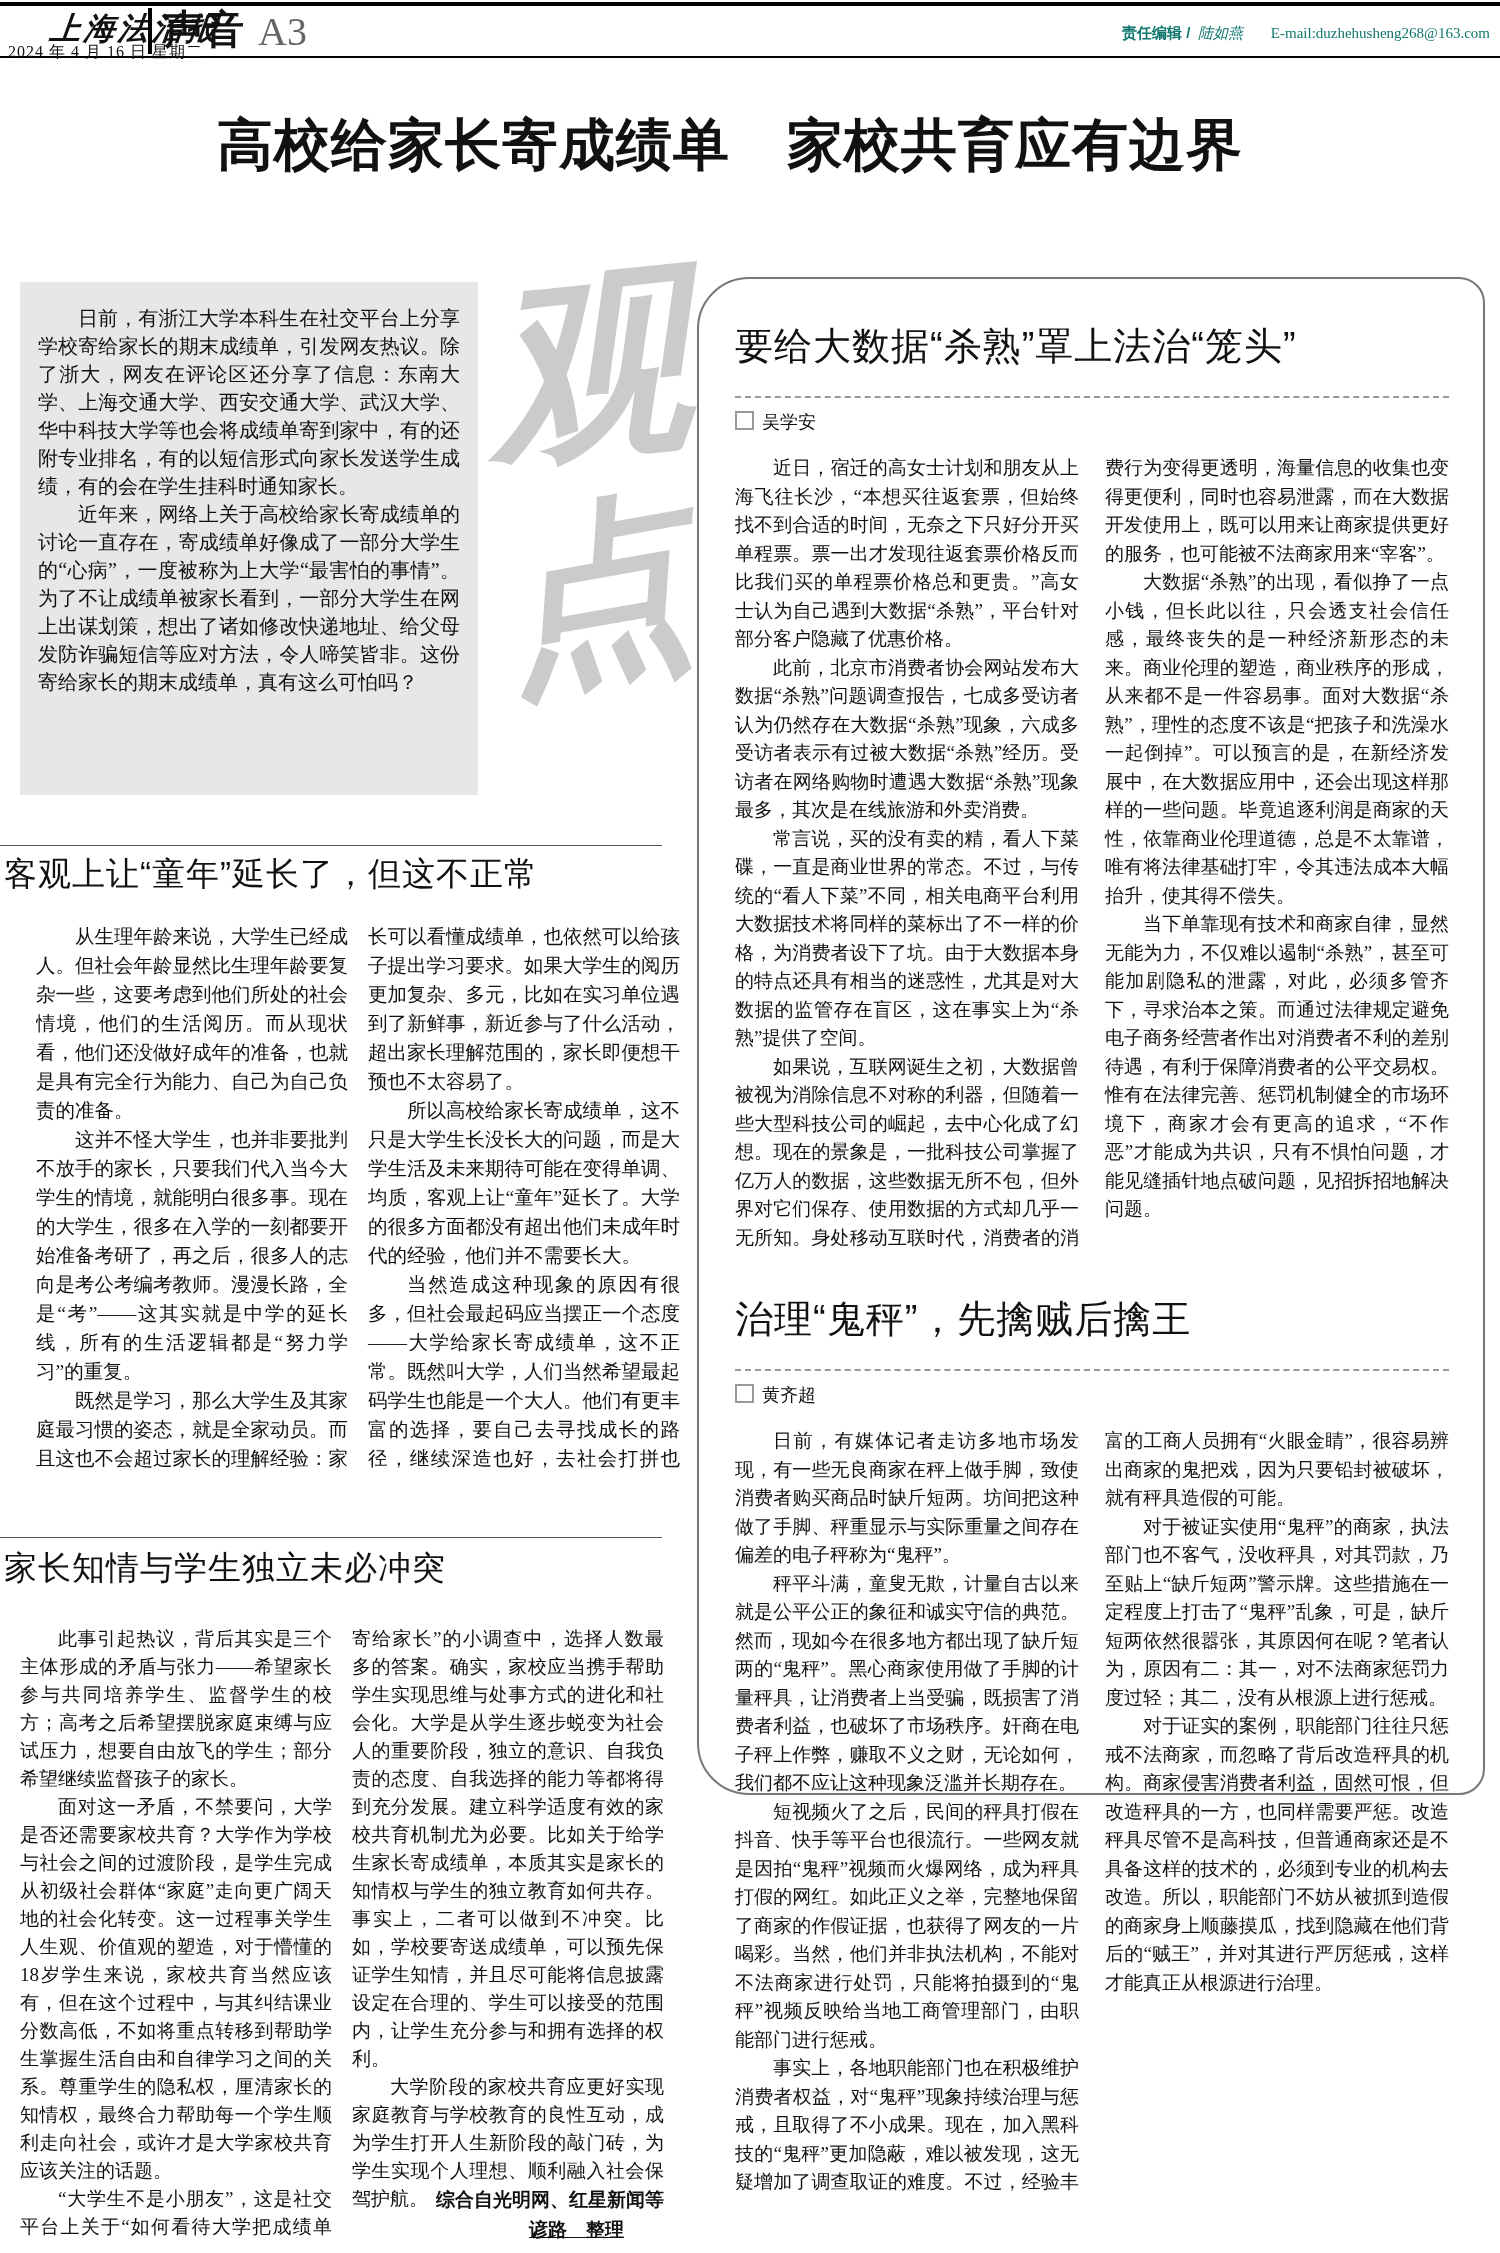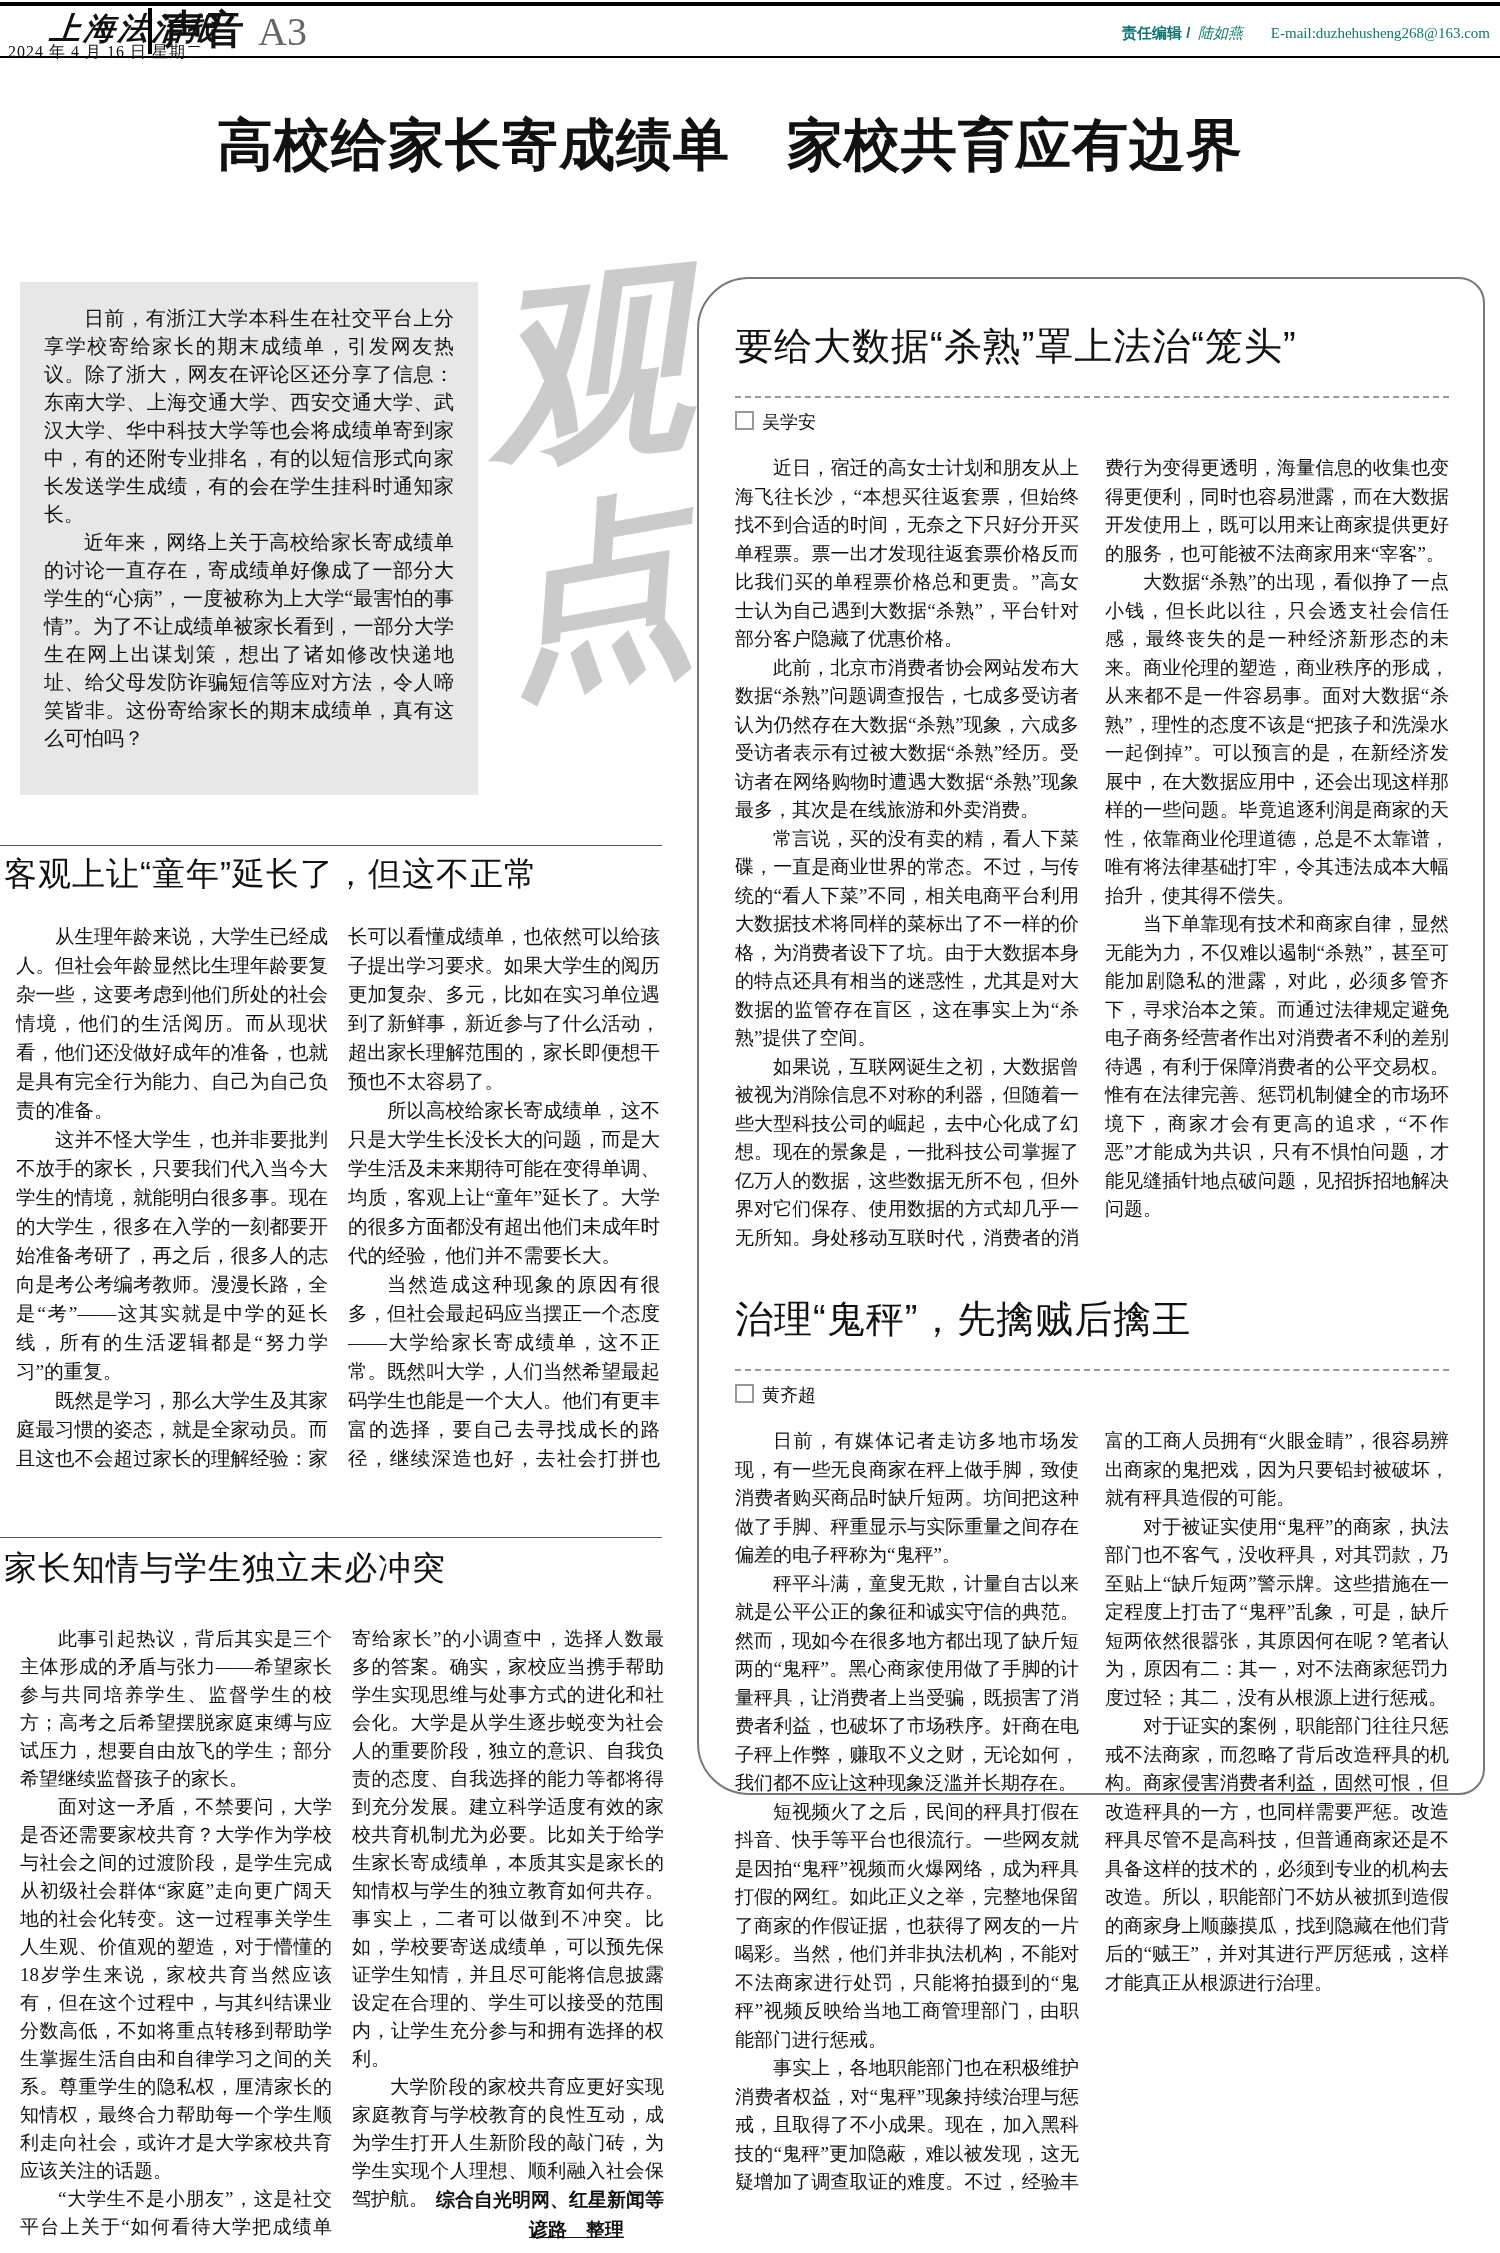--- a/index.html
+++ b/index.html
@@ -21,29 +21,29 @@
   
   .headline{position:absolute;left:0;top:92px;width:1428px;text-align:center;margin:16px;
         font-size:56px;font-weight:900;letter-spacing:1px;font-family:"Liberation Serif",serif;}
   
   .wm{position:absolute;color:#cbcbcb;font-style:italic;font-weight:bold;z-index:0;
       font-family:"Liberation Serif",serif;line-height:1;}
   .wm1{left:488px;top:268px;font-size:200px;transform:rotate(-6deg);}
   .wm2{left:500px;top:500px;font-size:190px;transform:rotate(-10deg);}
   
   .intro-box{position:absolute;left:20px;top:282px;width:458px;height:513px;background:#e7e7e7;
-        z-index:1;box-sizing:border-box;padding:22px 24px;font-size:20px;line-height:28px;}
+        z-index:1;box-sizing:border-box;padding:22px 18px;font-size:20px;line-height:28px;}
   .intro-box p{margin:0;text-indent:2em;text-align:justify;}
   .sec-rule{position:absolute;left:0;width:662px;height:1px;background:#555;}
   .sec-title{position:absolute;left:4px;margin:0;font-size:33px;font-weight:400;
         font-family:"Liberation Sans",sans-serif;letter-spacing:1px;}
   .flow{column-count:2;column-gap:20px;column-fill:auto;overflow:hidden;
         font-size:19.5px;line-height:29px;text-align:justify;}
   .flow p{margin:0;text-indent:2em;}
-  .body-l1{position:absolute;left:16px;top:922px;width:644px;height:578px;}
+  .body-l1{position:absolute;left:36px;top:922px;width:644px;height:578px;}
   .body-l2{position:absolute;left:20px;top:1625px;width:644px;height:620px;line-height:28px;font-size:19px;}
   .byline{position:absolute;right:0;bottom:0;background:#fff;text-align:right;z-index:2;
         font-family:"Liberation Sans",sans-serif;font-weight:bold;font-size:19px;line-height:30px;
         padding-left:14px;}
   .byline .ed{padding-right:40px;text-decoration:underline;}
   
   .opinion-box{position:absolute;left:697px;top:277px;width:788px;height:1518px;box-sizing:border-box;
         border:2px solid #777;border-radius:52px 26px 26px 52px;background:#fff;z-index:1;
         padding:42px 34px 0 36px;}
   .box-title{margin:0;font-size:38px;font-weight:400;letter-spacing:1px;

